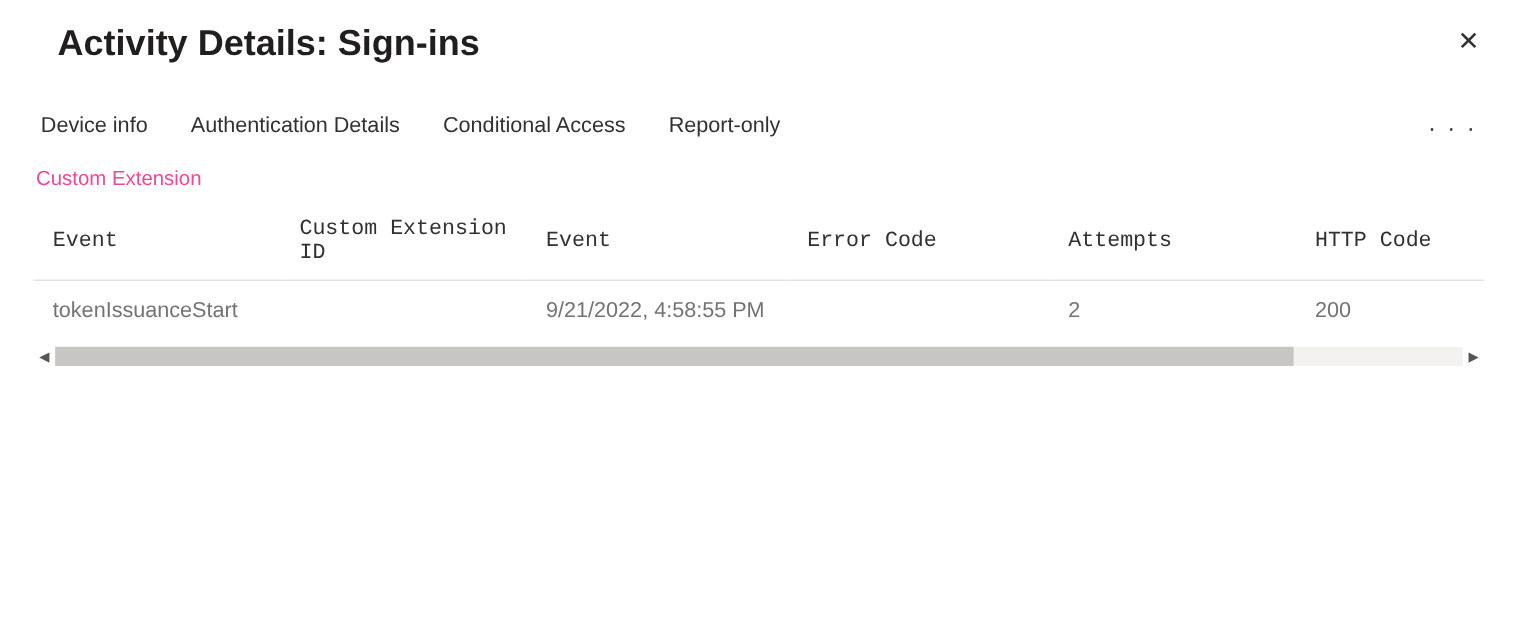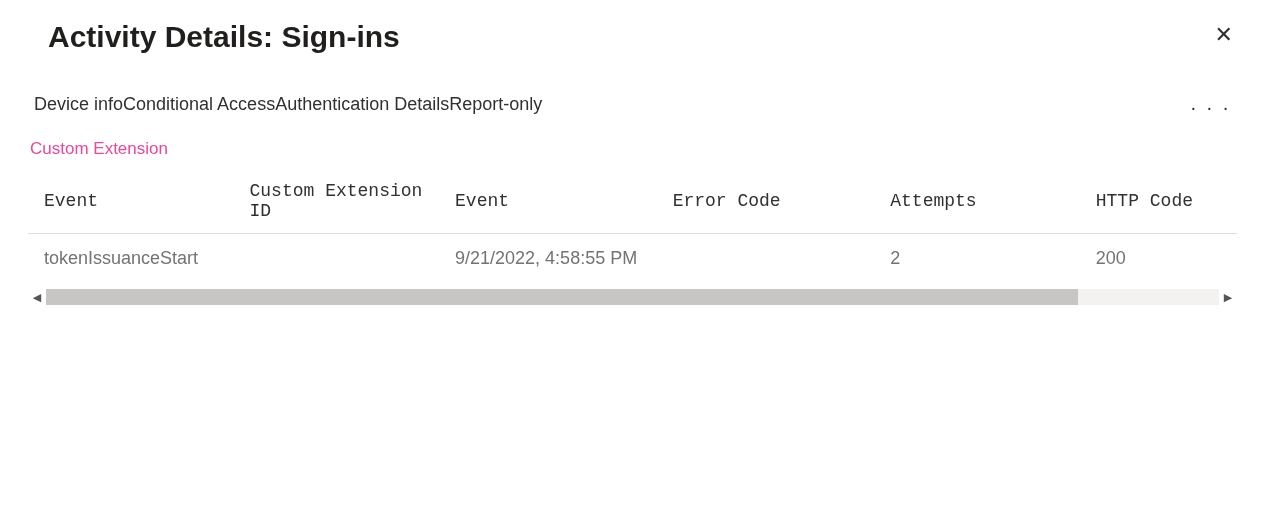--- a/index.html
+++ b/index.html
@@ -26,20 +26,21 @@
     .close-icon {
       font-size: 22px;
       color: #323130;
       cursor: pointer;
       padding: 4px;
       line-height: 1;
     }
     .tabs-row {
       display: flex;
       align-items: center;
+      gap: 36px;
       margin-bottom: 18px;
       padding-left: 6px;
     }
     .tab {
       font-size: 18px;
       color: #323130;
       cursor: pointer;
       padding-bottom: 6px;
       white-space: nowrap;
     }
@@ -116,22 +117,22 @@
 </head>
 <body>
 
 <div class="header-row">
   <h1 class="page-title">Activity Details: Sign-ins</h1>
   <span class="close-icon">✕</span>
 </div>
 
 <div class="tabs-row">
   <span class="tab">Device info</span>
+  <span class="tab">Authentication Details</span>
   <span class="tab">Conditional Access</span>
-  <span class="tab">Authentication Details</span>
   <span class="tab">Report-only</span>
   <span class="more-icon">· · ·</span>
 </div>
 
 <div class="subheading">Custom Extension</div>
 
 <table class="grid">
   <colgroup>
     <col style="width:17%">
     <col style="width:17%">

